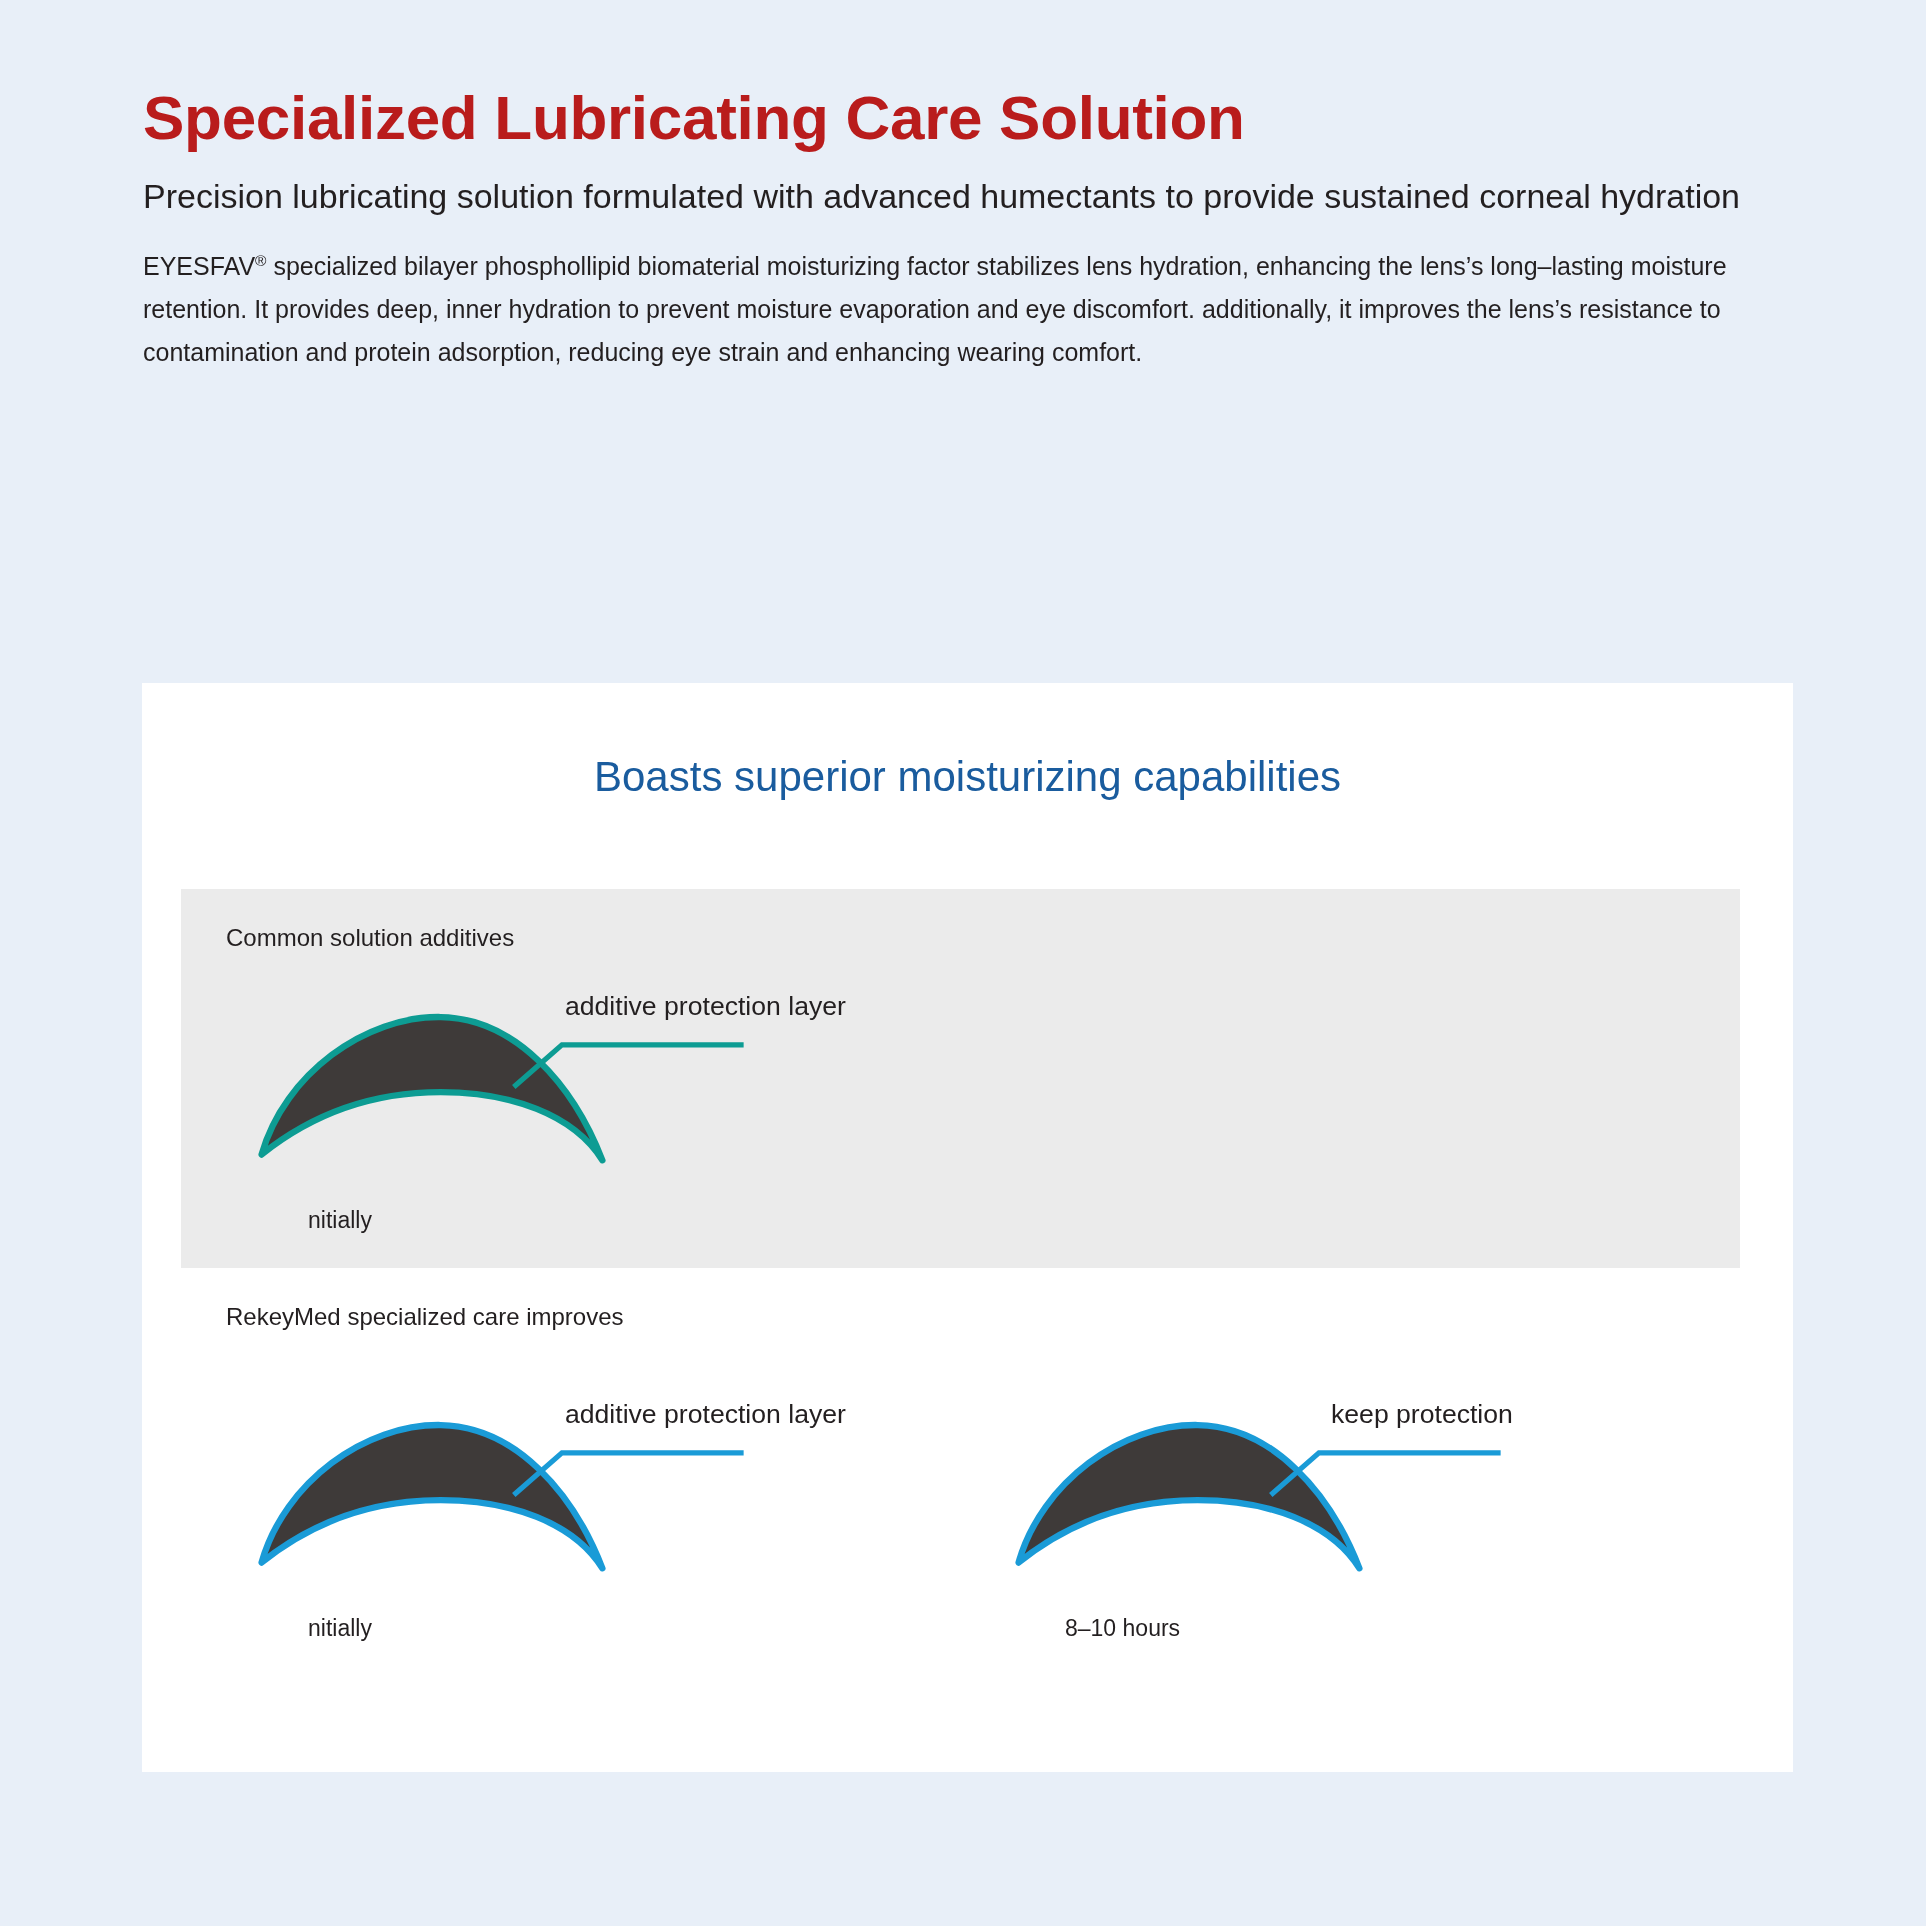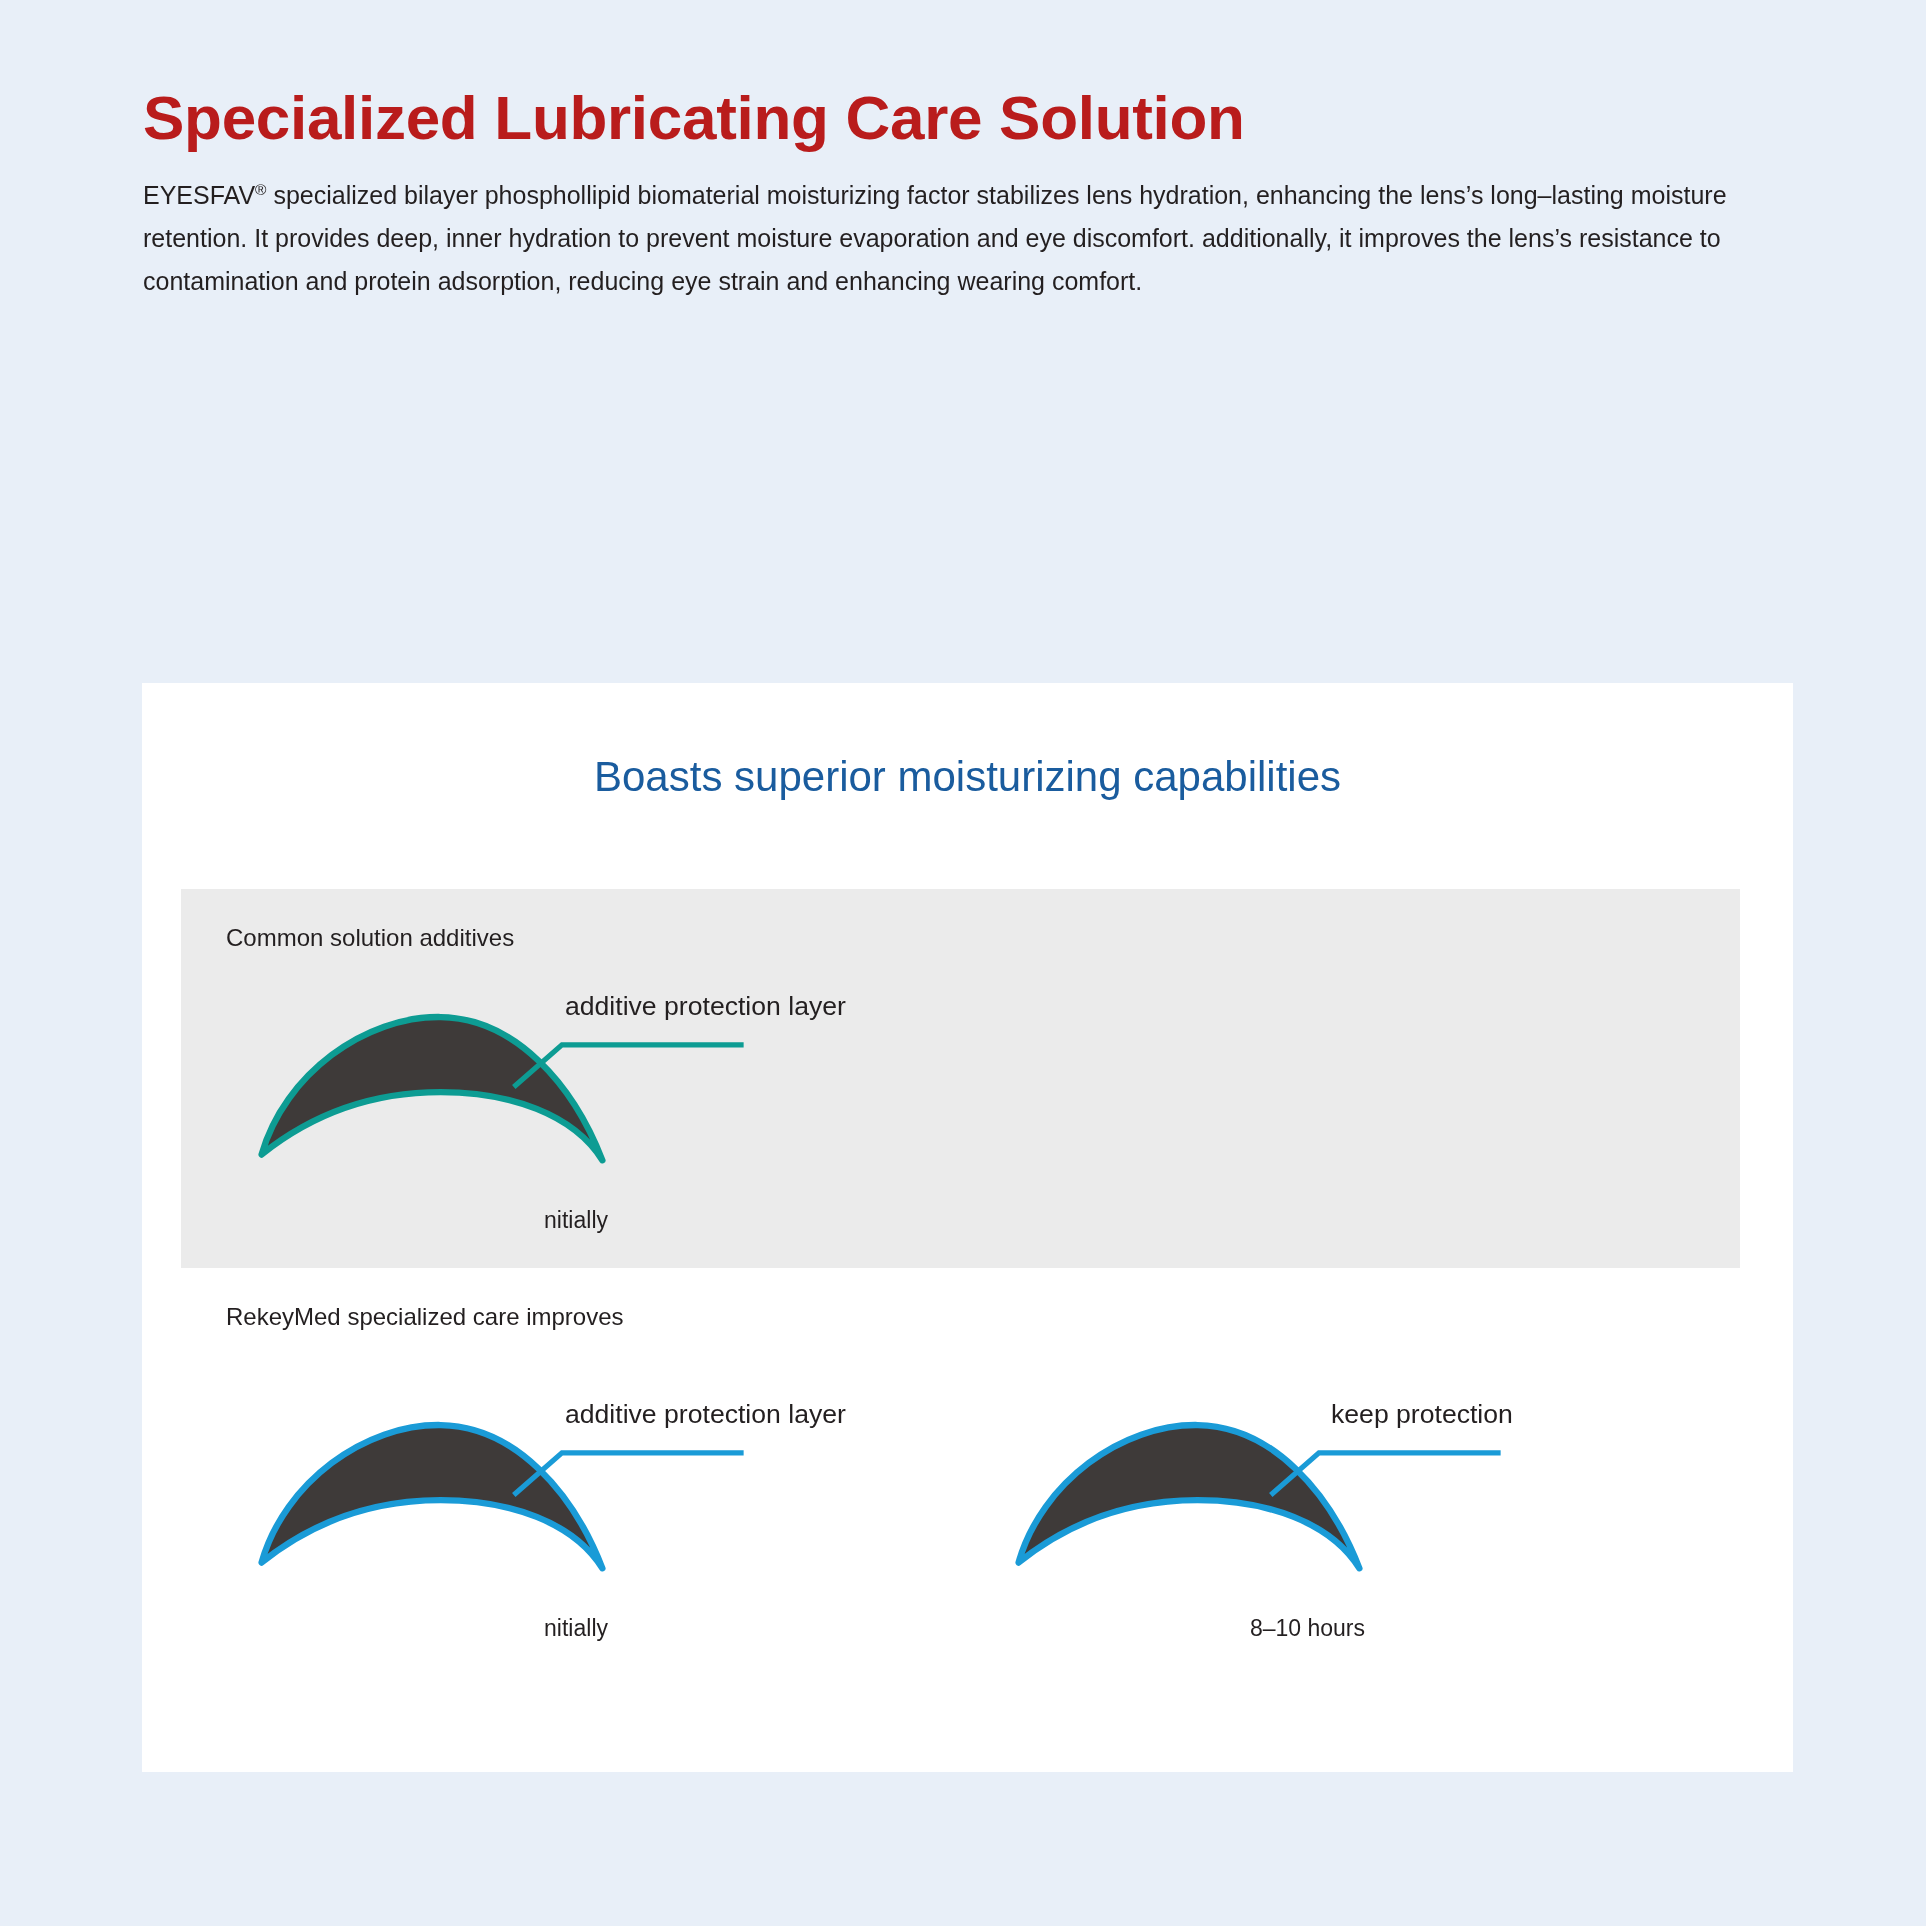--- a/index.html
+++ b/index.html
@@ -131,41 +131,42 @@
     position: absolute;
     left: 0;
     top: 0;
   }
 
   .lens-caption {
     position: absolute;
     left: 58px;
     top: 226px;
     width: 300px;
-    text-align: right;
+    text-align: left;
     font-size: 23px;
     color: #231f20;
     white-space: nowrap;
   }
 
   .callout-text {
     position: absolute;
     font-size: 26.6px;
     color: #231f20;
     white-space: nowrap;
   }
 </style>
 </head>
 <body>
 
 <div class="page">
 
   <div class="header">
     <h1 class="page-title">Specialized Lubricating Care Solution</h1>
 
+    <h2 class="page-subtitle">Precision lubricating solution formulated with advanced humectants to provide sustained corneal hydration</h2>
 
     <p class="page-body"><span>EYESFAV</span><sup>®</sup><span> specialized bilayer phosphollipid biomaterial moisturizing factor stabilizes lens hydration, enhancing the lens’s long–lasting moisture retention. It provides deep, inner hydration to prevent moisture evaporation and eye discomfort. additionally, it improves the lens’s resistance to contamination and protein adsorption, reducing eye strain and enhancing wearing comfort.</span></p>
   </div>
 
   <div class="card">
 
     <div class="card-title">Boasts superior moisturizing capabilities</div>
 
     <div class="panel panel-gray">
       <div class="panel-label">Common solution additives</div>

